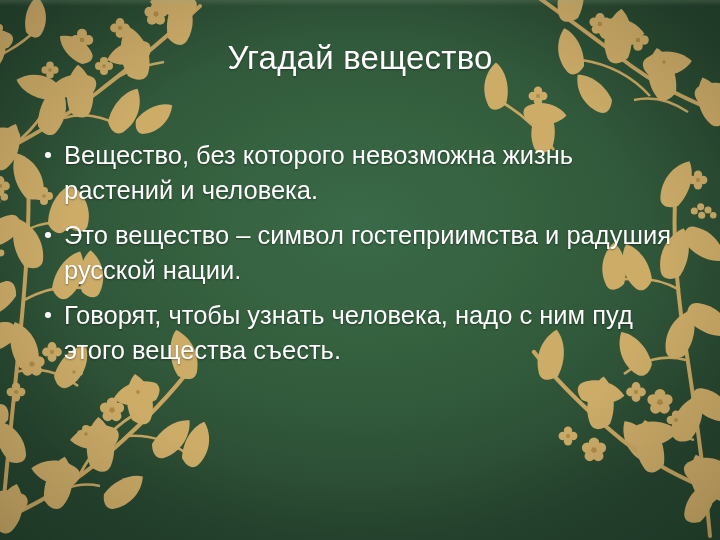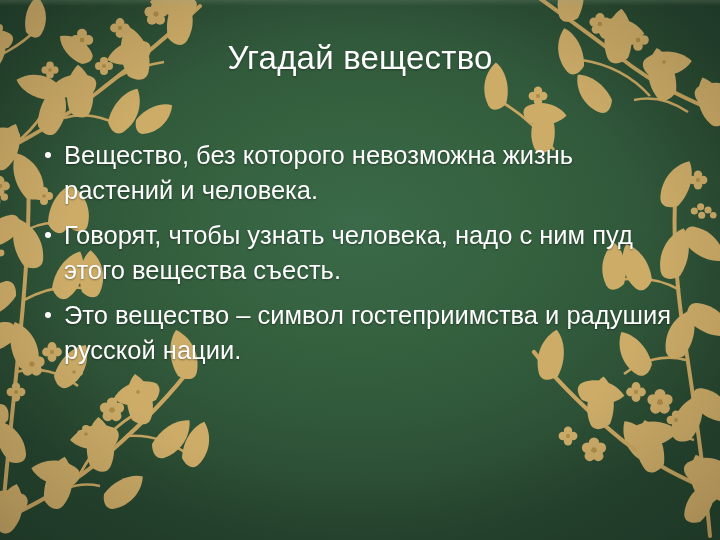--- a/index.html
+++ b/index.html
@@ -294,22 +294,22 @@
 
     <div id="title">Угадай вещество</div>
 
     <ul id="bullet-list">
       <li class="bullet-item">
         <span class="bullet-dot"></span>
         <span>Вещество, без которого невозможна жизнь растений и человека.</span>
       </li>
       <li class="bullet-item">
         <span class="bullet-dot"></span>
-        <span>Говорят, чтобы узнать человека,  надо с ним пуд этого вещества съесть.</span>
+        <span>Это вещество – символ гостеприимства и радушия русской нации.</span>
       </li>
       <li class="bullet-item">
         <span class="bullet-dot"></span>
-        <span>Это вещество – символ гостеприимства и радушия русской нации.</span>
+        <span>Говорят, чтобы узнать человека,  надо с ним пуд этого вещества съесть.</span>
       </li>
     </ul>
 
   </div>
 </div>
 
 </body></html>

